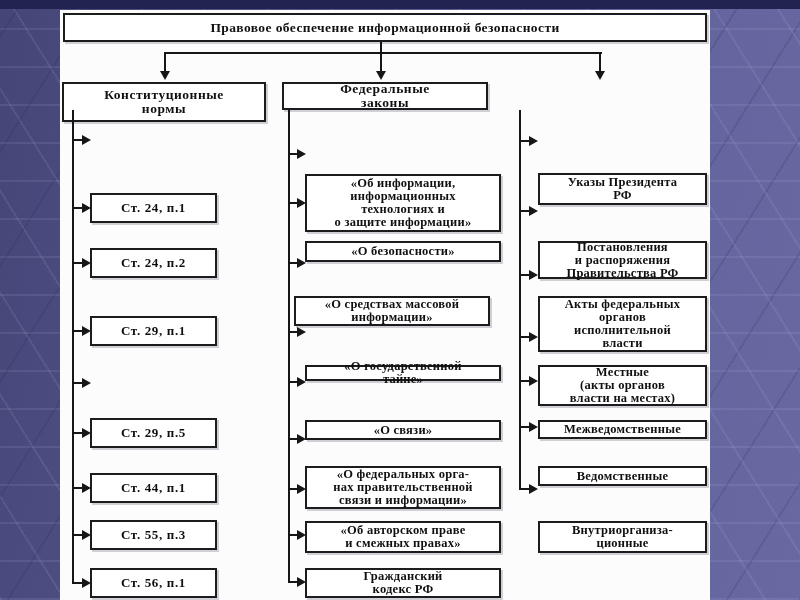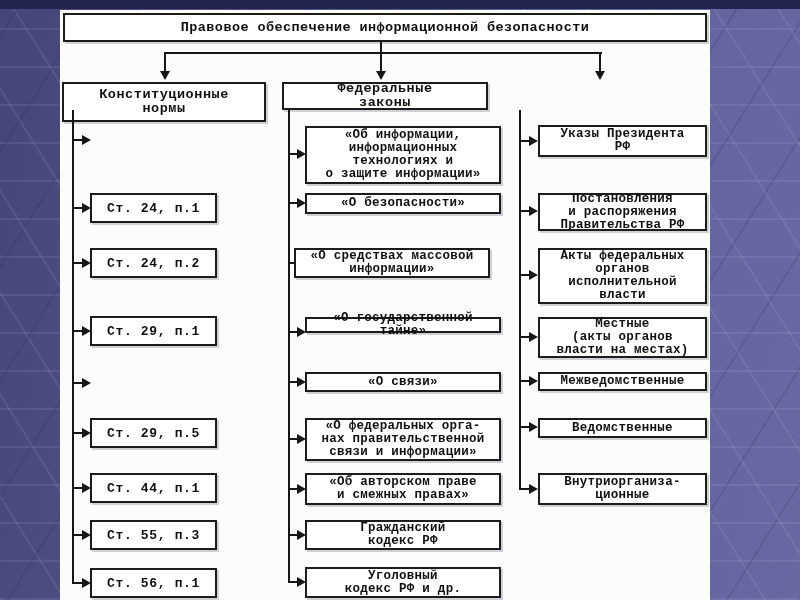--- a/index.html
+++ b/index.html
@@ -1,39 +1,39 @@
 <!DOCTYPE html>
 <html><head>
 <meta charset="utf-8">
 <style>
   html,body{margin:0;padding:0;background:#333;}
   #stage{
     position:relative;width:800px;height:600px;overflow:hidden;
-    font-family:Liberation Mono, monospace;
+    font-family:Liberation Serif, serif;
   }
   .bg{
     position:absolute;inset:0;
     background-image:
       repeating-linear-gradient(58deg, rgba(205,210,245,0.10) 0 2px, transparent 2px 54px),
       repeating-linear-gradient(-58deg, rgba(30,30,75,0.14) 0 2px, transparent 2px 61px),
       repeating-linear-gradient(0deg, rgba(205,210,245,0.10) 0 2px, transparent 2px 38px),
       linear-gradient(100deg,#454577 0%,#54548c 35%,#61619c 65%,#6969a2 100%);
   }
   .topband{position:absolute;left:0;top:0;width:800px;height:9px;background:#232350;}
   .panel{position:absolute;left:60px;top:10px;width:650px;height:590px;background:#fcfcfc;}
   .node{
     position:absolute;box-sizing:border-box;background:#fff;border:2px solid #1c1c1c;
     display:flex;align-items:center;justify-content:center;text-align:center;
     font-weight:bold;color:#101010;white-space:pre-line;
     box-shadow:2px 2px 0 rgba(90,90,115,0.28);
   }
   .title{font-size:13.5px;letter-spacing:.03em;}
   .hdr{font-size:13.5px;line-height:14px;letter-spacing:.04em;}
   .c1{font-size:13px;letter-spacing:.05em;}
-  .c2,.c3{font-size:12.5px;line-height:13px;letter-spacing:.02em;}
+  .c2,.c3{font-size:12.5px;line-height:13px;letter-spacing:.02em;margin-top:48px;}
   .hline,.vline{position:absolute;background:#161616;}
   .arr-r{position:absolute;width:0;height:0;border-top:5px solid transparent;border-bottom:5px solid transparent;border-left:9px solid #161616;}
   .arr-d{position:absolute;width:0;height:0;border-left:5px solid transparent;border-right:5px solid transparent;border-top:9px solid #161616;}
 </style>
 </head>
 <body>
 
 <div id="stage">
   <div class="bg"></div>
   <div class="topband"></div>

